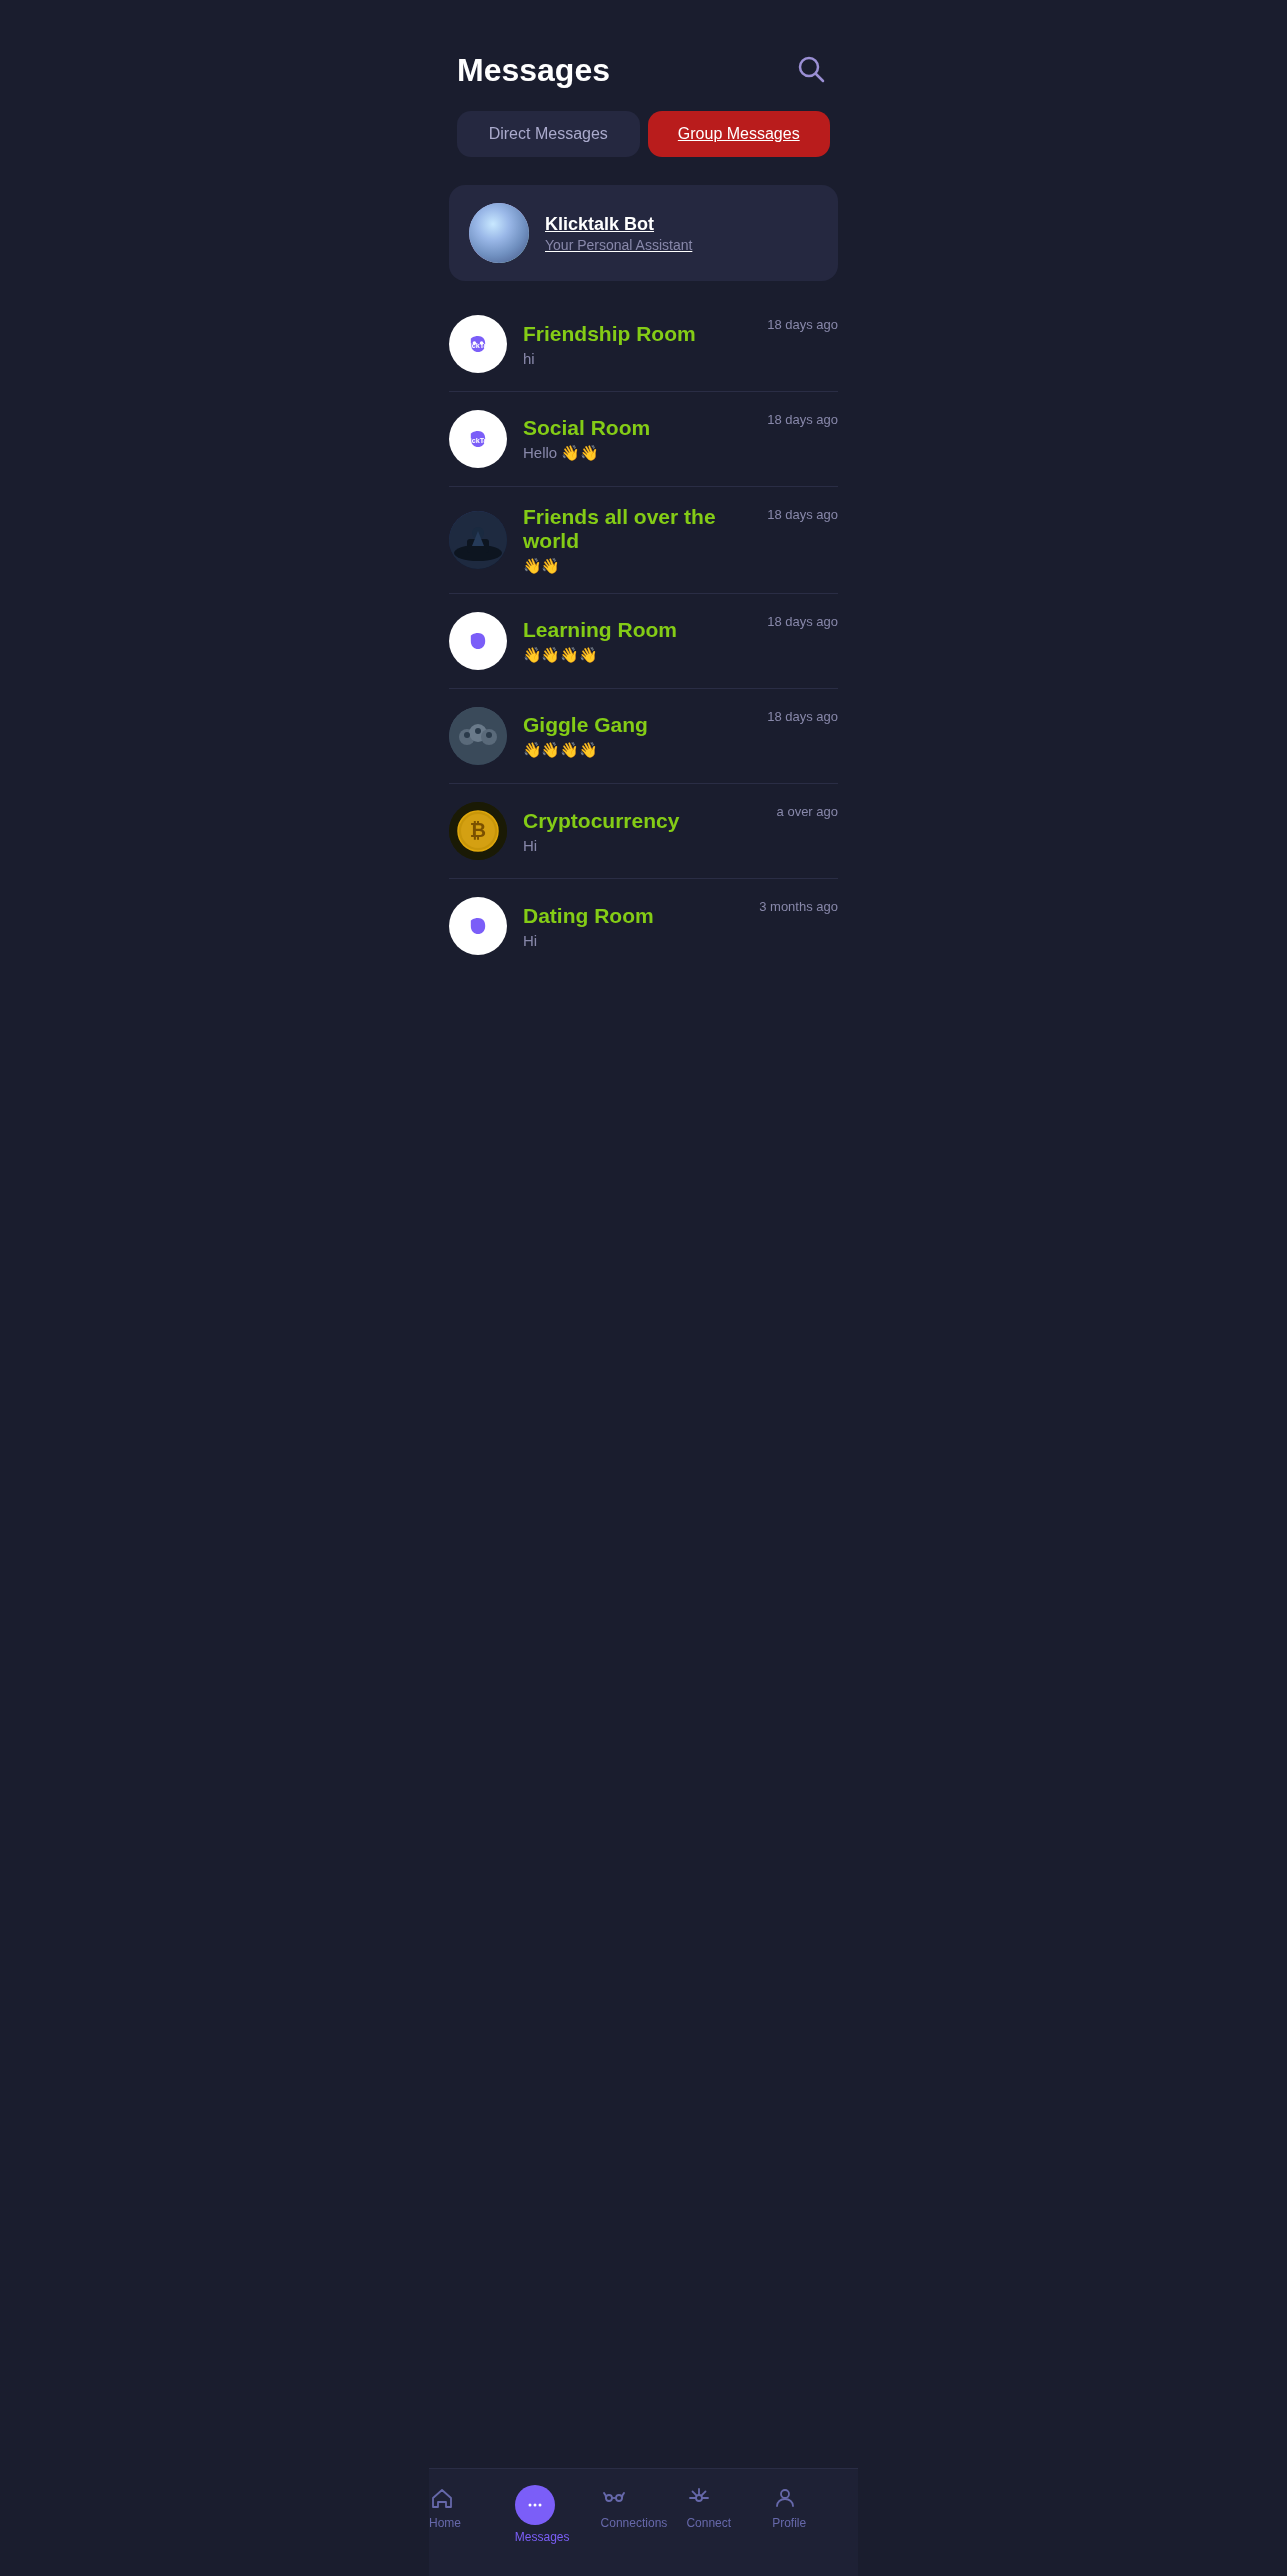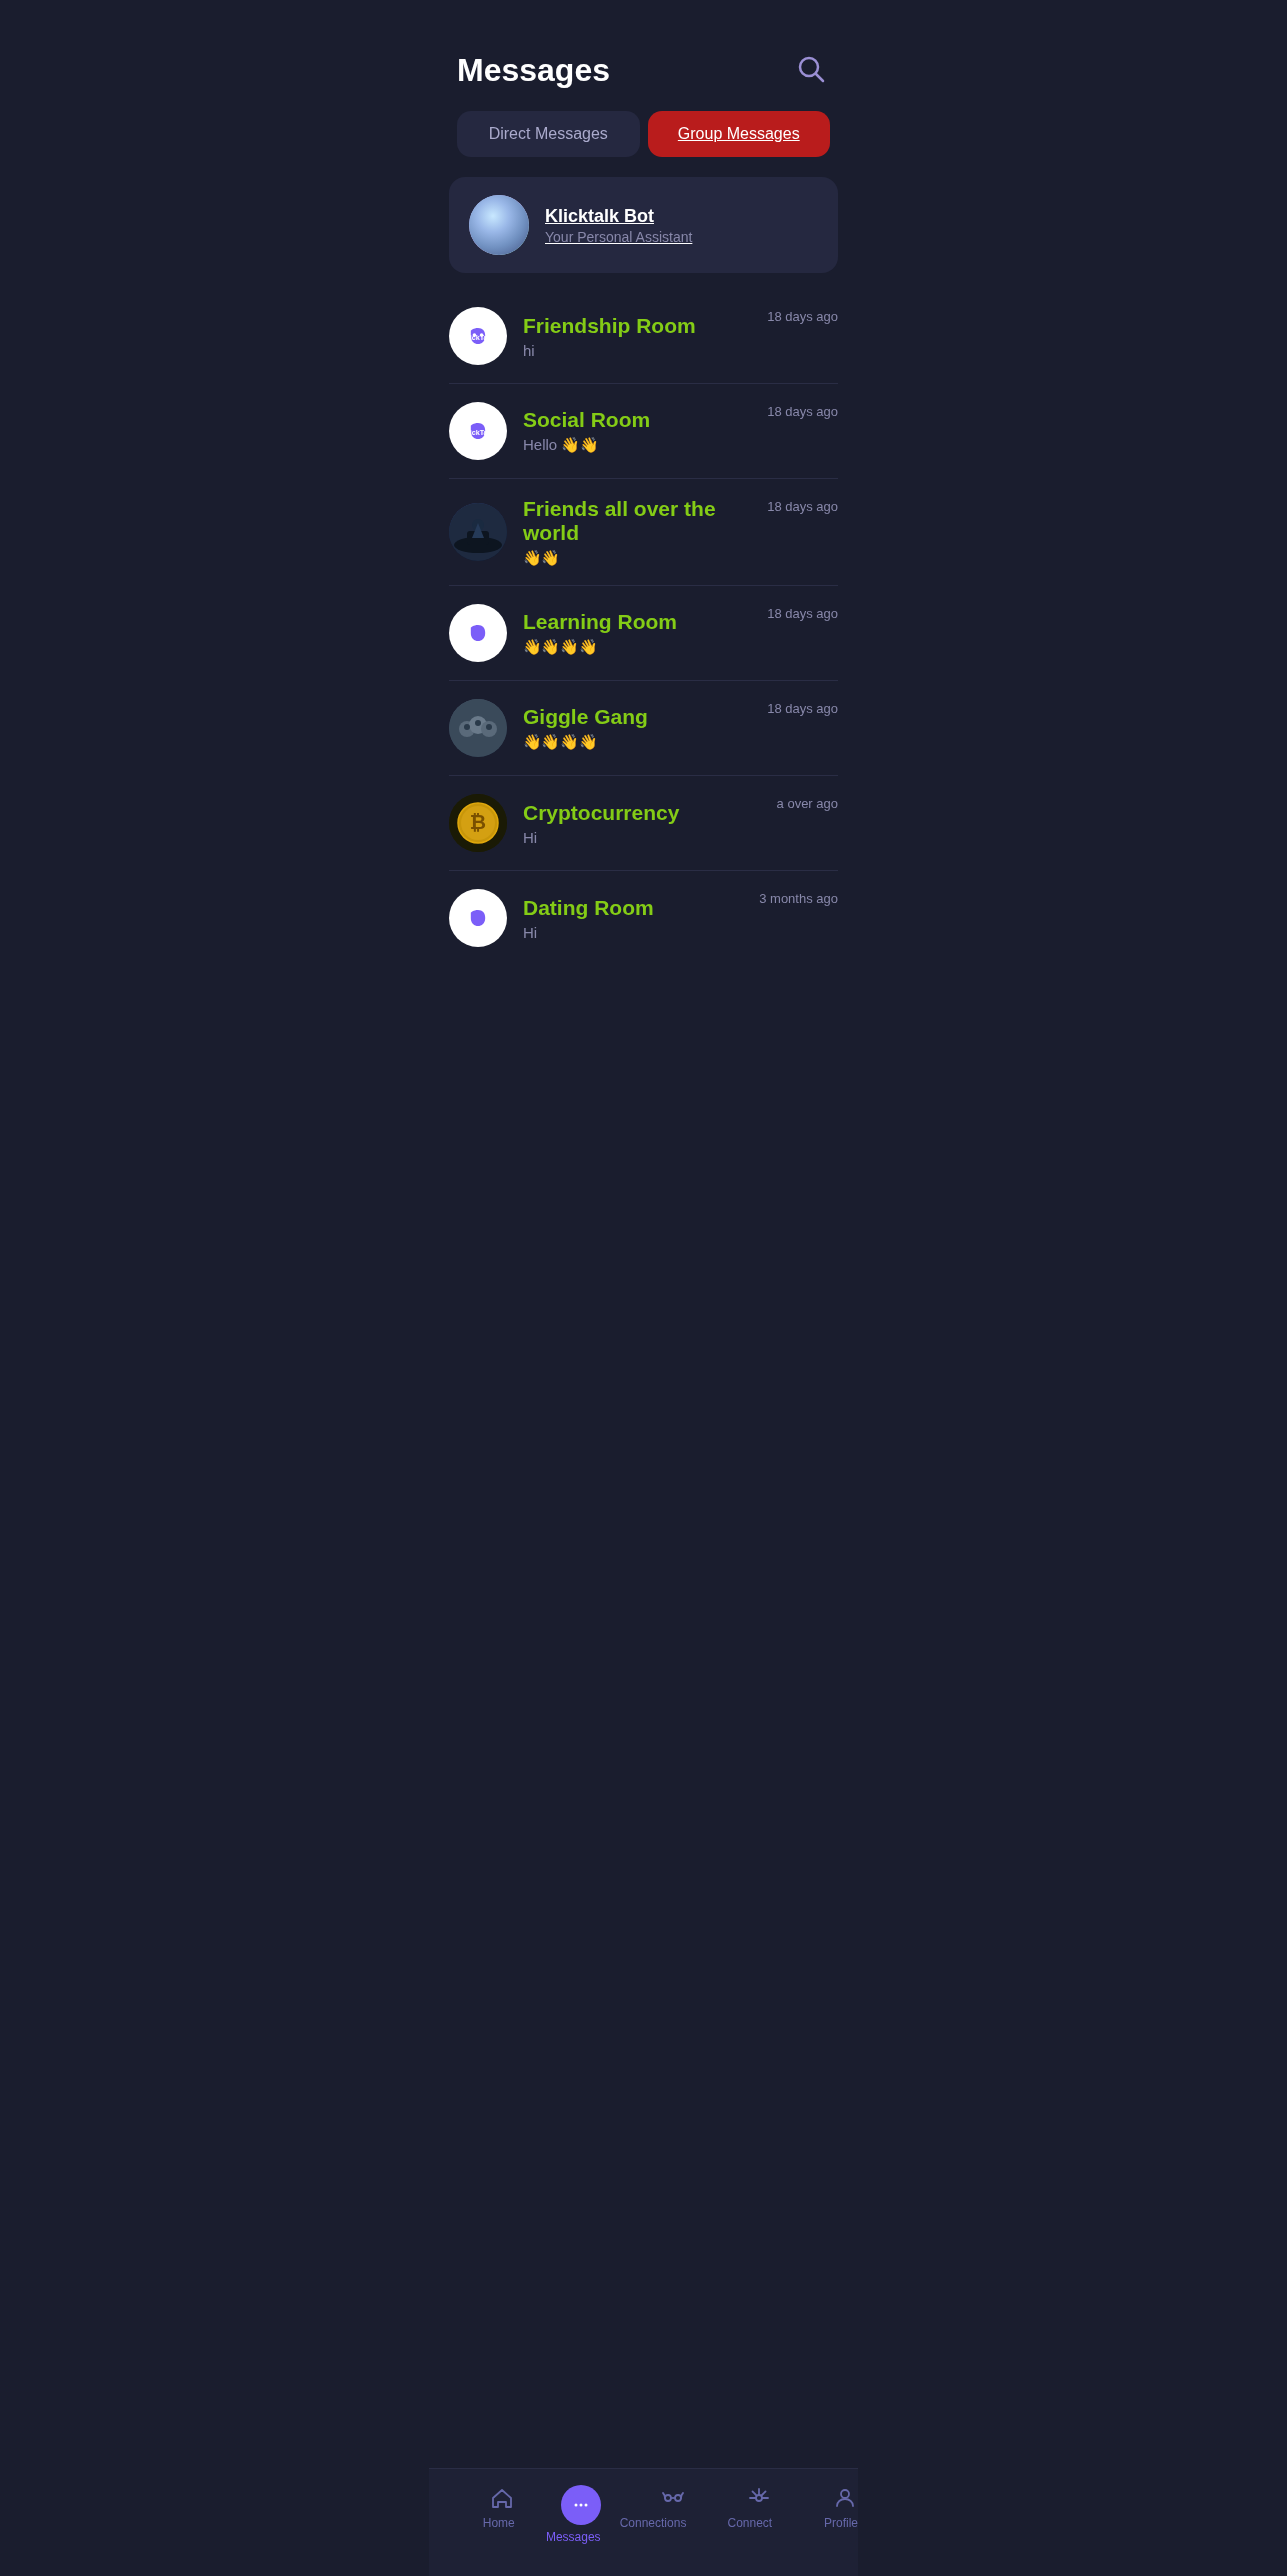--- a/index.html
+++ b/index.html
@@ -33,21 +33,21 @@
       background: none;
       border: none;
       cursor: pointer;
       padding: 4px;
     }
 
     .tabs-container {
       display: flex;
       padding: 0 28px;
       gap: 8px;
-      margin-bottom: 20px;
+      margin-bottom: 28px;
     }
 
     .tab-btn {
       flex: 1;
       padding: 14px 10px;
       border-radius: 14px;
       font-size: 16px;
       font-weight: 500;
       cursor: pointer;
       border: none;
@@ -184,21 +184,21 @@
       display: flex;
       background: #1e2135;
       border-top: 1px solid #2a2d45;
       padding: 12px 0 28px;
     }
 
     .nav-item {
       flex: 1;
       display: flex;
       flex-direction: column;
-      align-items: flex-end;
+      align-items: flex-start;
       gap: 5px;
       cursor: pointer;
       padding: 4px 0;
       background: none;
       border: none;
     }
 
     .nav-label {
       font-size: 12px;
       color: #6668aa;

